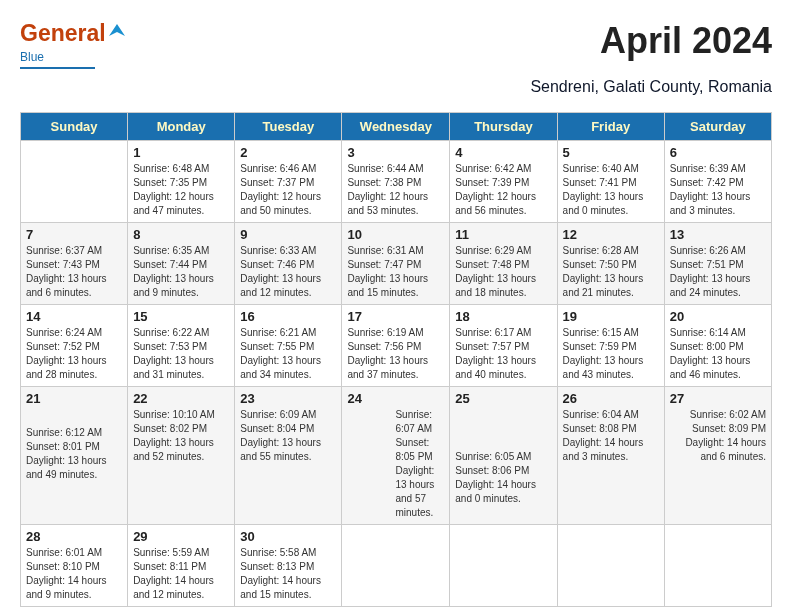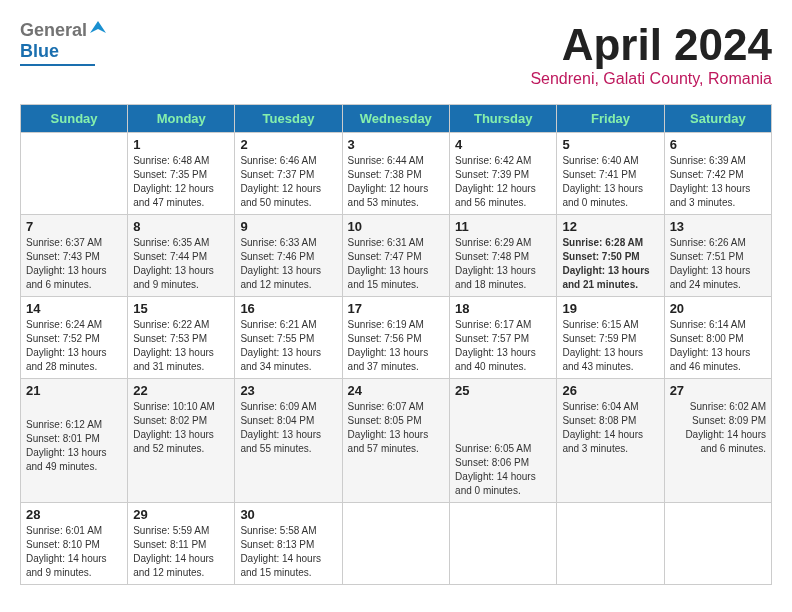--- a/index.html
+++ b/index.html
@@ -22,36 +22,37 @@
       align-items: flex-start;
     }
     .logo-line {
       display: flex;
       align-items: center;
     }
     .title-area {
       text-align: right;
     }
     .main-title {
-      font-size: 44px;
+      font-size: 36px;
       font-weight: bold;
       color: #222;
     }
     .subtitle {
       font-size: 16px;
-      color: #be185d;
+      color: #0f172a;
+      margin-top: 16px;
     }
     table {
       width: 100%;
       border-collapse: collapse;
       font-size: 11px;
     }
     thead tr th {
       background-color: #1a6faf;
-      color: #86efac;
+      color: #fef9c3;
       padding: 6px 0;
       text-align: center;
       font-size: 13px;
       font-weight: bold;
       border: 1px solid #ccc;
     }
     tbody tr td {
       border: 1px solid #ccc;
       vertical-align: top;
       padding: 4px 5px;
@@ -80,27 +81,27 @@
     .empty-cell {
       background: #fff !important;
     }
   </style>
 </head>
 <body>
 
 <div class="header-area">
   <div class="logo">
     <div class="logo-line">
-      <span style="font-size:18px;font-weight:bold;color:#737373;">General</span>
+      <span style="font-size:23px;font-weight:bold;color:#c2410c;">General</span>
       <svg width="20" height="20" viewBox="0 0 20 20" style="margin-left:1px;margin-top:-4px;">
         <polygon points="10,2 18,14 10,10 2,14" fill="#1a90d0"></polygon>
       </svg>
     </div>
     <div>
-      <span style="font-size:18px;font-weight:bold;color:#1a6faf;">Blue</span>
+      <span style="font-size:12px;font-weight:normal;color:#1a6faf;">Blue</span>
     </div>
     <div style="width:75px;height:2px;background:#1a6faf;margin-top:2px;"></div>
   </div>
   <div class="title-area">
     <div class="main-title">April 2024</div>
     <div class="subtitle">Sendreni, Galati County, Romania</div>
   </div>
 </div>
 
 <table>
@@ -192,21 +193,21 @@
         </td>
         <td>
           <span class="day-number">11</span>
           <div class="day-info" style="white-space: pre-line;">Sunrise: 6:29 AM
 Sunset: 7:48 PM
 Daylight: 13 hours
 and 18 minutes.</div>
         </td>
         <td>
           <span class="day-number">12</span>
-          <div class="day-info" style="white-space: pre-line; font-weight: bold;">Sunrise: 6:28 AM
+          <div class="day-info" style="white-space: pre-line;">Sunrise: 6:28 AM
 Sunset: 7:50 PM
 Daylight: 13 hours
 and 21 minutes.</div>
         </td>
         <td>
           <span class="day-number">13</span>
           <div class="day-info" style="white-space: pre-line;">Sunrise: 6:26 AM
 Sunset: 7:51 PM
 Daylight: 13 hours
 and 24 minutes.</div>
@@ -280,21 +281,21 @@
         </td>
         <td>
           <span class="day-number">23</span>
           <div class="day-info" style="white-space: pre-line;">Sunrise: 6:09 AM
 Sunset: 8:04 PM
 Daylight: 13 hours
 and 55 minutes.</div>
         </td>
         <td>
           <span class="day-number">24</span>
-          <div class="day-info" style="white-space: pre-line;">Sunrise: 6:07 AM
+          <div class="day-info" style="white-space: pre-line; margin-left: 48px;">Sunrise: 6:07 AM
 Sunset: 8:05 PM
 Daylight: 13 hours
 and 57 minutes.</div>
         </td>
         <td>
           <span class="day-number">25</span>
           <div class="day-info" style="white-space: pre-line; margin-top: 44px;">Sunrise: 6:05 AM
 Sunset: 8:06 PM
 Daylight: 14 hours
 and 0 minutes.</div>

